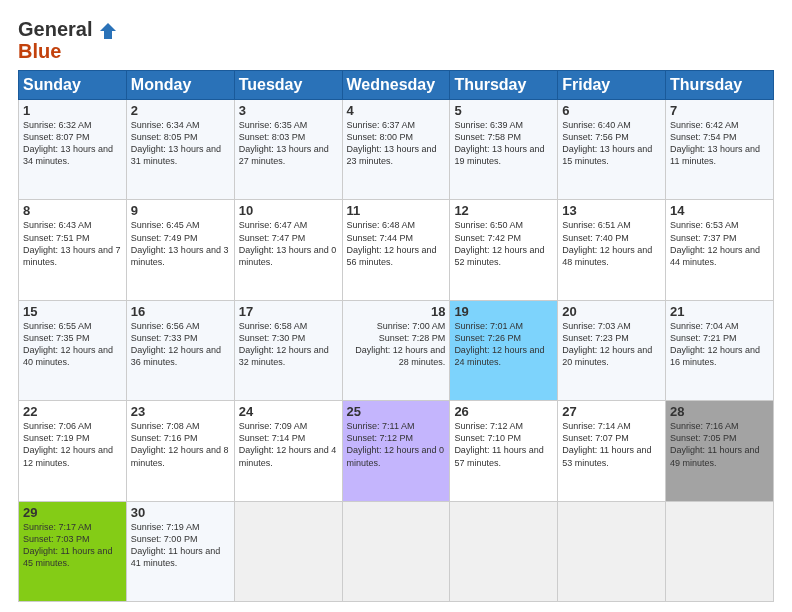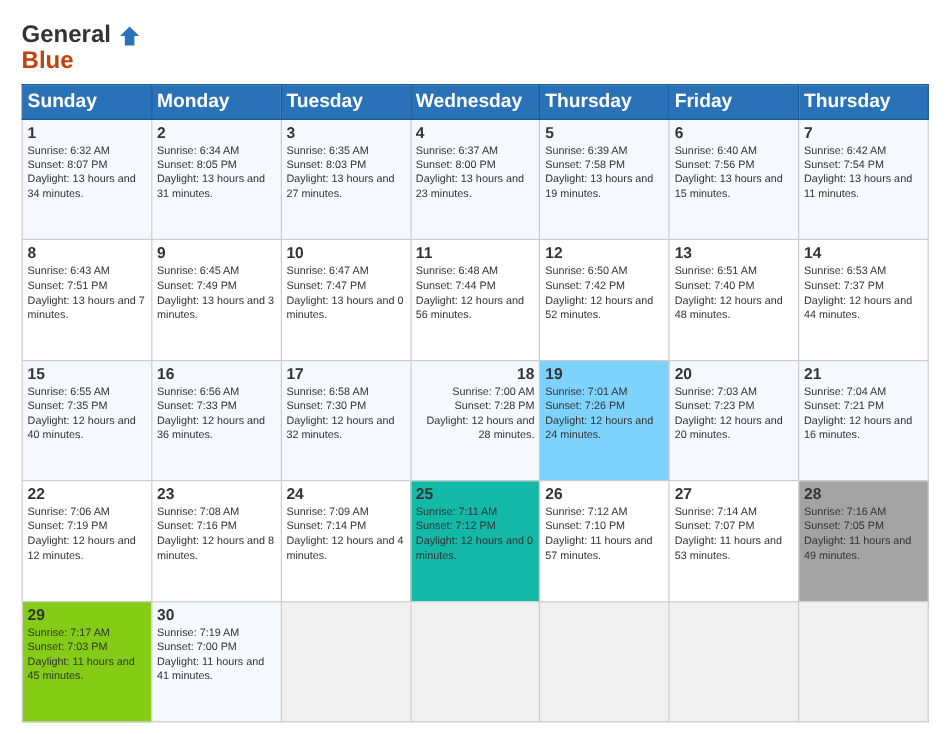--- a/index.html
+++ b/index.html
@@ -154,21 +154,21 @@
           <td style="background: rgb(245, 248, 252);"><span class="day-num">17</span><span class="day-info">Sunrise: 6:58 AM<br>Sunset: 7:30 PM<br>Daylight: 12 hours and 32 minutes.</span></td>
           <td style="background: rgb(245, 248, 252); text-align: right;"><span class="day-num">18</span><span class="day-info">Sunrise: 7:00 AM<br>Sunset: 7:28 PM<br>Daylight: 12 hours and 28 minutes.</span></td>
           <td style="background: #7dd3fc;"><span class="day-num">19</span><span class="day-info">Sunrise: 7:01 AM<br>Sunset: 7:26 PM<br>Daylight: 12 hours and 24 minutes.</span></td>
           <td style="background: rgb(245, 248, 252);"><span class="day-num">20</span><span class="day-info">Sunrise: 7:03 AM<br>Sunset: 7:23 PM<br>Daylight: 12 hours and 20 minutes.</span></td>
           <td style="background: rgb(245, 248, 252);"><span class="day-num">21</span><span class="day-info">Sunrise: 7:04 AM<br>Sunset: 7:21 PM<br>Daylight: 12 hours and 16 minutes.</span></td>
         </tr>
         <tr>
           <td style="background: rgb(255, 255, 255);"><span class="day-num">22</span><span class="day-info">Sunrise: 7:06 AM<br>Sunset: 7:19 PM<br>Daylight: 12 hours and 12 minutes.</span></td>
           <td style="background: rgb(255, 255, 255);"><span class="day-num">23</span><span class="day-info">Sunrise: 7:08 AM<br>Sunset: 7:16 PM<br>Daylight: 12 hours and 8 minutes.</span></td>
           <td style="background: rgb(255, 255, 255);"><span class="day-num">24</span><span class="day-info">Sunrise: 7:09 AM<br>Sunset: 7:14 PM<br>Daylight: 12 hours and 4 minutes.</span></td>
-          <td style="background: #14b8a6;"><span class="day-num">25</span><span class="day-info">Sunrise: 7:11 AM<br>Sunset: 7:12 PM<br>Daylight: 12 hours and 0 minutes.</span></td>
+          <td style="background: #c4b5fd;"><span class="day-num">25</span><span class="day-info">Sunrise: 7:11 AM<br>Sunset: 7:12 PM<br>Daylight: 12 hours and 0 minutes.</span></td>
           <td style="background: rgb(255, 255, 255);"><span class="day-num">26</span><span class="day-info">Sunrise: 7:12 AM<br>Sunset: 7:10 PM<br>Daylight: 11 hours and 57 minutes.</span></td>
           <td style="background: rgb(255, 255, 255);"><span class="day-num">27</span><span class="day-info">Sunrise: 7:14 AM<br>Sunset: 7:07 PM<br>Daylight: 11 hours and 53 minutes.</span></td>
           <td style="background: #a3a3a3;"><span class="day-num">28</span><span class="day-info">Sunrise: 7:16 AM<br>Sunset: 7:05 PM<br>Daylight: 11 hours and 49 minutes.</span></td>
         </tr>
         <tr>
           <td style="background: #84cc16;"><span class="day-num">29</span><span class="day-info">Sunrise: 7:17 AM<br>Sunset: 7:03 PM<br>Daylight: 11 hours and 45 minutes.</span></td>
           <td style="background: rgb(245, 248, 252);"><span class="day-num">30</span><span class="day-info">Sunrise: 7:19 AM<br>Sunset: 7:00 PM<br>Daylight: 11 hours and 41 minutes.</span></td>
           <td class="empty-cell"></td>
           <td class="empty-cell"></td>
           <td class="empty-cell"></td>

